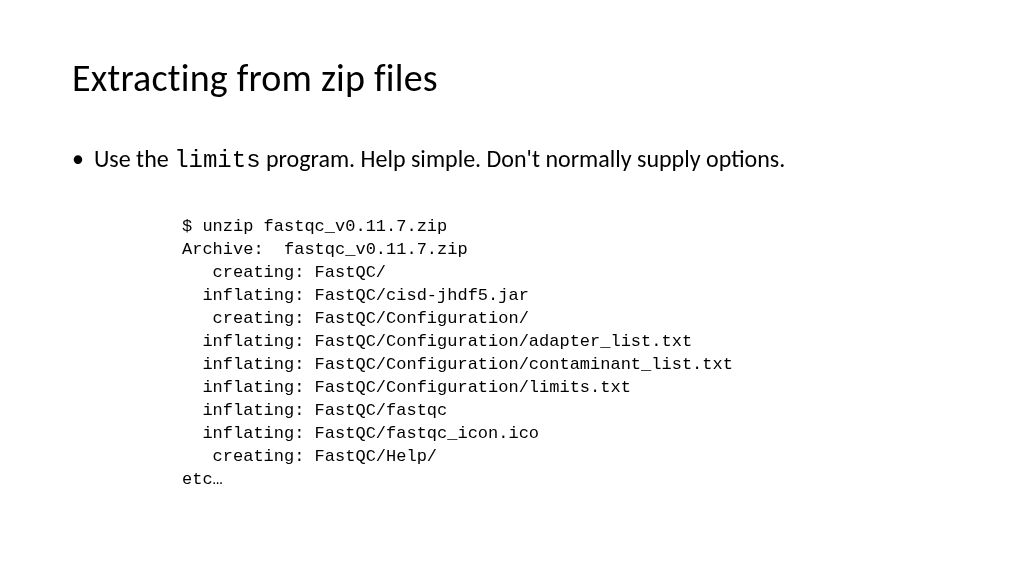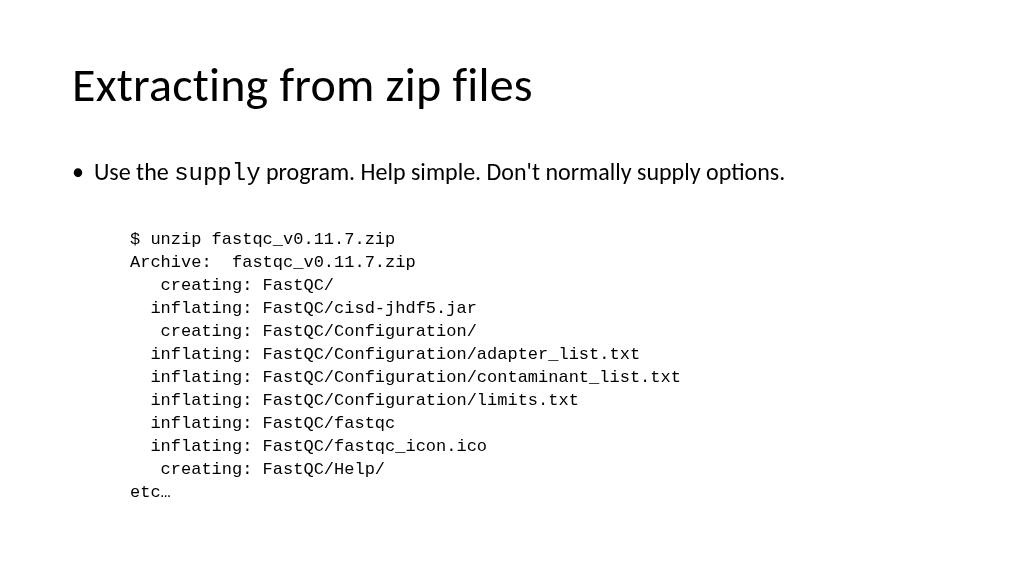--- a/index.html
+++ b/index.html
@@ -9,21 +9,21 @@
     }
     body {
       width: 1024px;
       height: 576px;
       background: #ffffff;
       font-family: Calibri, "Segoe UI", Arial, sans-serif;
       color: #000000;
       padding: 55px 72px;
     }
     .title {
-      font-size: 48px;
+      font-size: 38px;
       font-weight: 400;
       margin-bottom: 42px;
       letter-spacing: 0.2px;
     }
     .bullet-row {
       display: flex;
       align-items: flex-start;
       font-size: 24px;
       margin-bottom: 40px;
     }
@@ -35,32 +35,32 @@
       line-height: 1.3;
     }
     .mono-inline {
       font-family: "Courier New", Courier, monospace;
     }
     .code-block {
       font-family: "Courier New", Courier, monospace;
       font-size: 17px;
       line-height: 1.35;
       white-space: pre;
-      margin-left: 58px;
+      margin-left: 110px;
     }
   </style>
 </head>
 <body>
 
 <h1 class="title">Extracting from zip files</h1>
 
 <div class="bullet-row">
   <span class="bullet-dot">•</span>
   <span class="bullet-text">
-    <span>Use the </span><span class="mono-inline">supply</span><span> program.  Help simple. Don't normally supply options.</span>
+    <span>Use the </span><span class="mono-inline">limits</span><span> program.  Help simple. Don't normally supply options.</span>
   </span>
 </div>
 
 <div class="code-block">$ unzip fastqc_v0.11.7.zip
 Archive:  fastqc_v0.11.7.zip
    creating: FastQC/
   inflating: FastQC/cisd-jhdf5.jar
    creating: FastQC/Configuration/
   inflating: FastQC/Configuration/adapter_list.txt
   inflating: FastQC/Configuration/contaminant_list.txt

